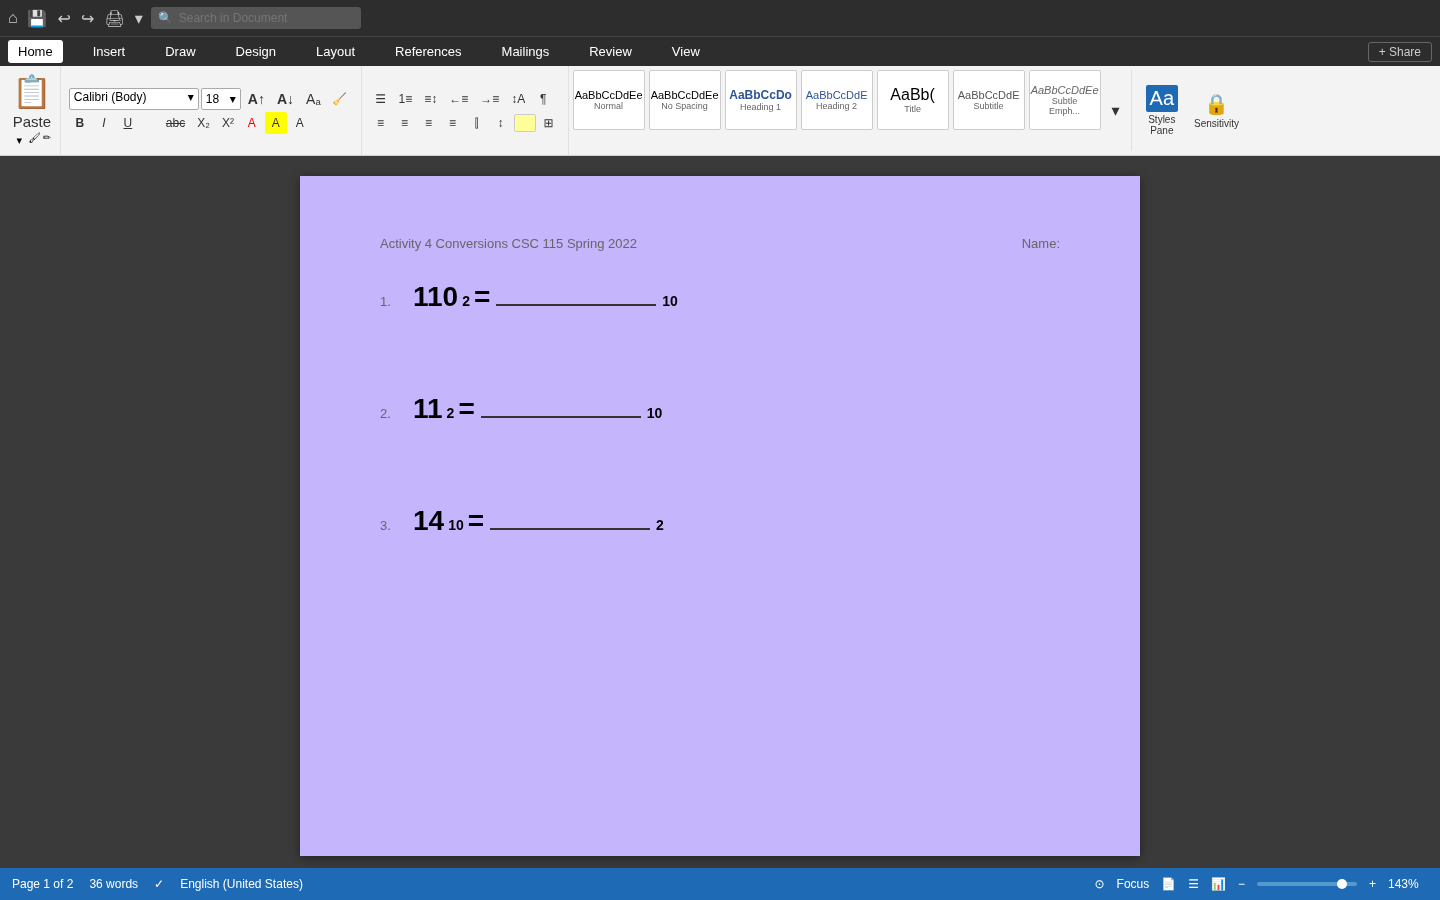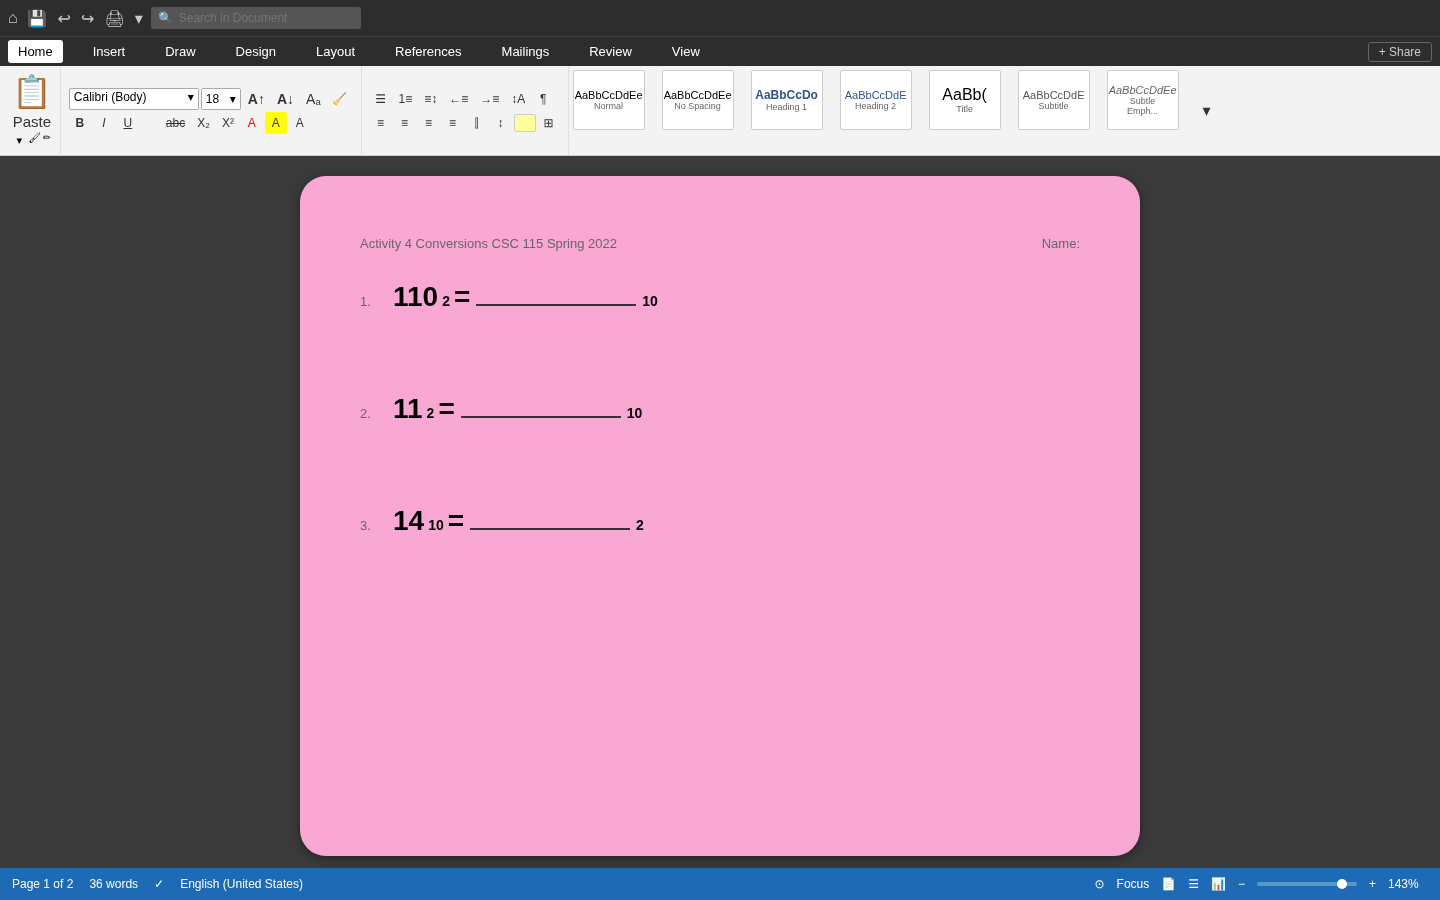--- a/index.html
+++ b/index.html
@@ -148,27 +148,26 @@
     
     #page-area {
       background: #3a3a3a;
       height: calc(900px - 36px - 30px - 90px - 32px);
       overflow-y: auto;
       display: flex;
       justify-content: center;
       padding: 20px 0;
     }
     #document-page {
-      background: #f9a8d4;
+      background: #c4b5fd;
       width: 840px;
       min-height: 680px;
       box-shadow: 0 2px 10px rgba(0,0,0,0.4);
-      padding: 60px 60px;
+      padding: 60px 80px;
       position: relative;
-      border-radius: 26px;
     }
 
     
     .doc-header {
       font-size: 13px;
       color: #666;
       margin-bottom: 30px;
       display: flex;
       justify-content: space-between;
     }
@@ -270,21 +269,21 @@
       justify-content: center;
       cursor: pointer;
       padding: 4px 6px;
       font-size: 10px;
       color: #333;
       gap: 2px;
     }
     .styles-section {
       display: flex;
       align-items: stretch;
-      gap: 17px;
+      gap: 4px;
       padding: 4px 4px;
     }
   </style>
 </head>
 <body>
 
 <div id="titlebar">
   <div class="title-icons">
     <span class="title-icon">⌂</span>
     <span class="title-icon">💾</span>
@@ -398,20 +397,30 @@
     <div class="style-swatch">
       <span class="style-preview" style="font-size:11px; color:#555;">AaBbCcDdE</span>
       <span class="style-label">Subtitle</span>
     </div>
     <div class="style-swatch">
       <span class="style-preview" style="font-size:11px; font-style:italic; color:#666;">AaBbCcDdEe</span>
       <span class="style-label">Subtle Emph...</span>
     </div>
     <div class="ribbon-btn-small" style="align-self:center; font-size:16px;">▾</div>
 
+    <div style="display:flex; gap:4px; align-items:center; padding:0 8px; border-left: 1px solid #e0e0e0;">
+      <div class="styles-pane-btn">
+        <span style="font-size:20px; background:#1e6ab4; color:#fff; padding:2px 4px; border-radius:2px;">Aa</span>
+        <span style="font-size:10px; text-align:center; color:#333;">Styles<br>Pane</span>
+      </div>
+      <div class="styles-pane-btn">
+        <span style="font-size:20px;">🔒</span>
+        <span style="font-size:10px; color:#333;">Sensitivity</span>
+      </div>
+    </div>
   </div>
 </div>
 
 <div id="page-area">
   <div id="document-page">
 
     <div class="doc-header">
       <span>Activity 4   Conversions   CSC 115 Spring 2022</span>
       <span>Name:</span>
     </div>

